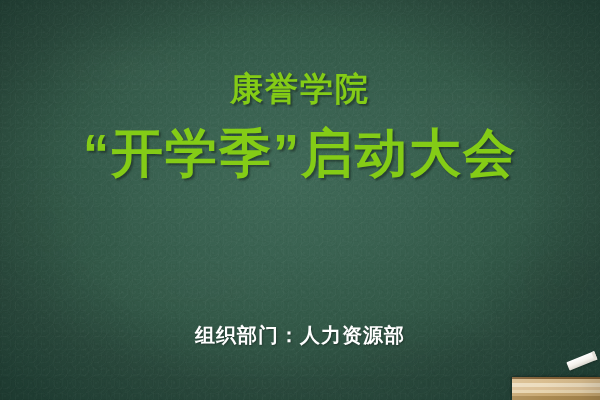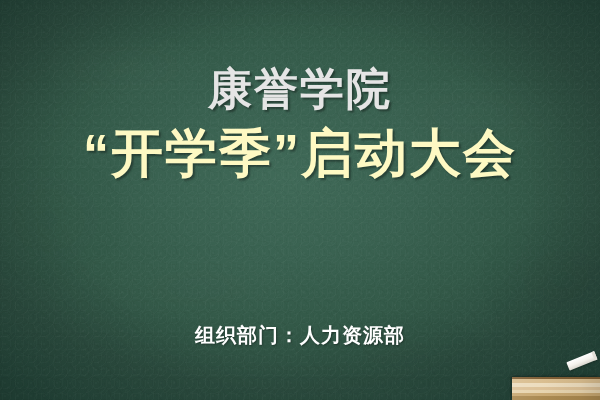--- a/index.html
+++ b/index.html
@@ -71,30 +71,30 @@
     inset: 0;
     text-align: center;
   }
   .title-block {
     position: absolute;
     left: 0;
     right: 0;
     top: 62px;
   }
   .title-line-1 {
-    color: #e5e5e5;
-    font-size: 44px;
+    color: #84cc16;
+    font-size: 33px;
     font-weight: bold;
     line-height: 54px;
     letter-spacing: 2px;
     text-shadow: 2px 2px 2px rgba(0,0,0,0.35);
     white-space: nowrap;
   }
   .title-line-2 {
-    color: #fef9c3;
+    color: #84cc16;
     font-size: 52px;
     font-weight: bold;
     line-height: 62px;
     letter-spacing: 2px;
     text-shadow: 2px 2px 2px rgba(0,0,0,0.35);
     white-space: nowrap;
     margin-top: 6px;
   }
   .subtitle {
     position: absolute;

